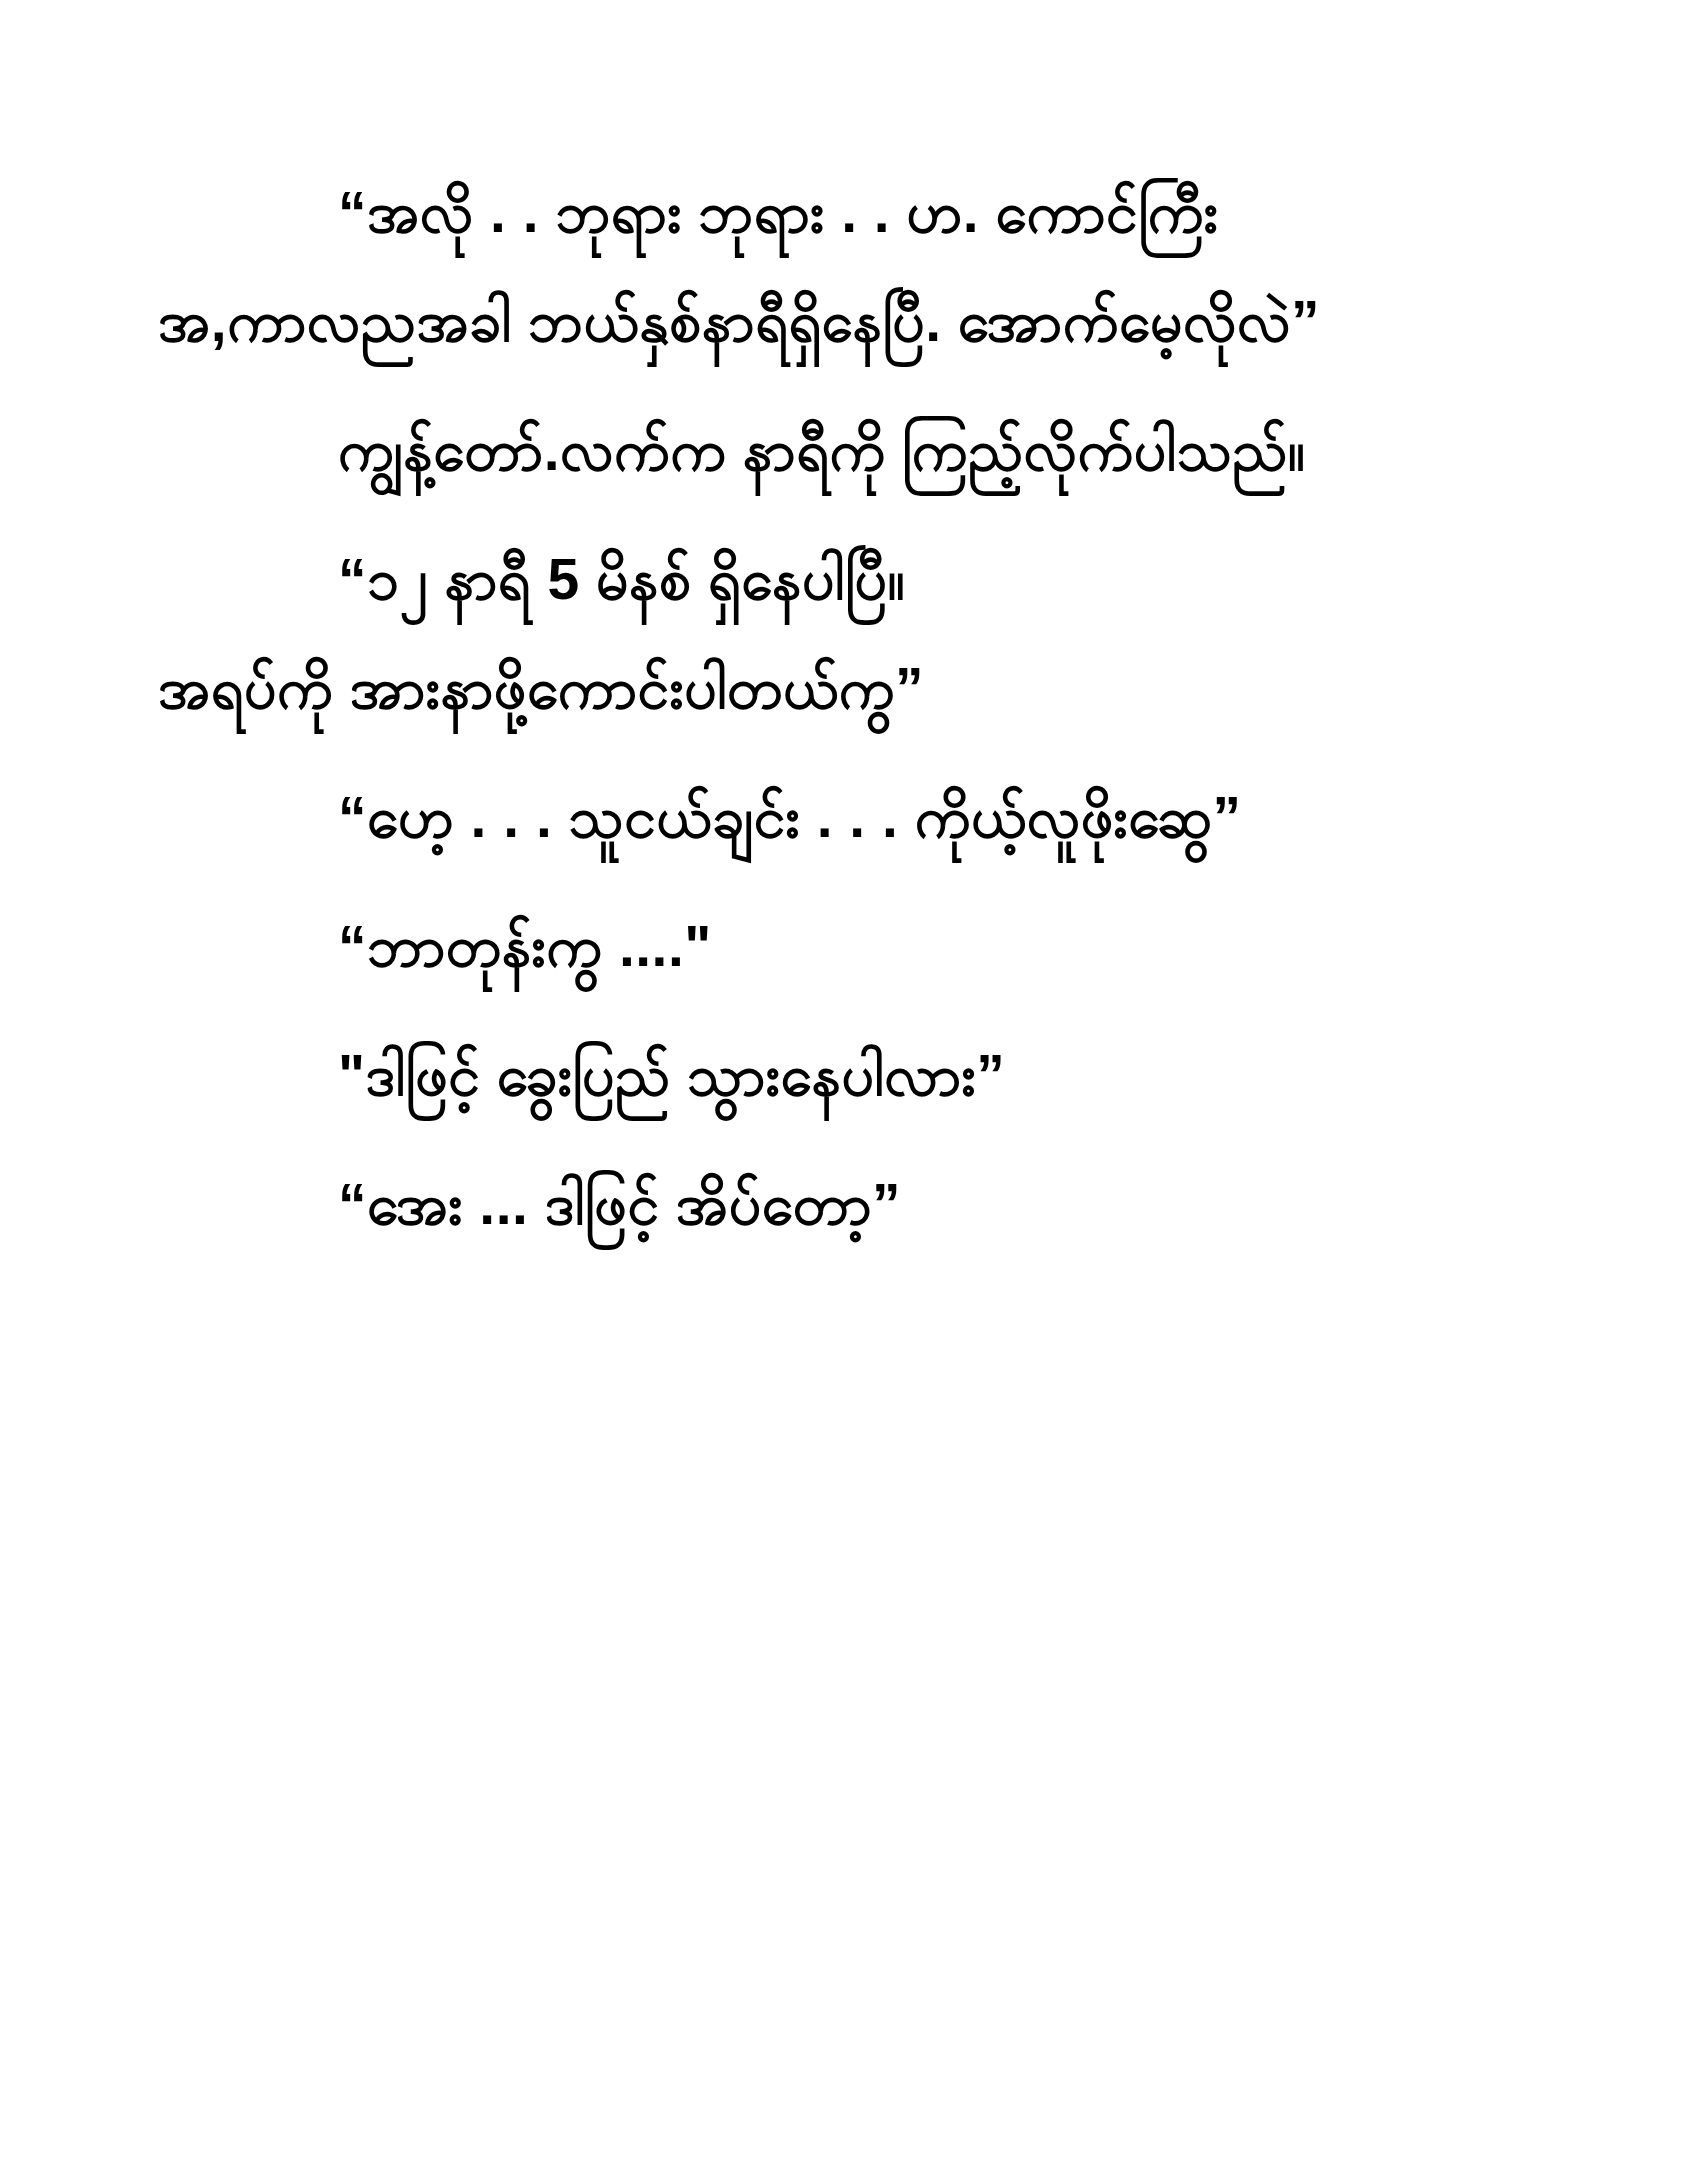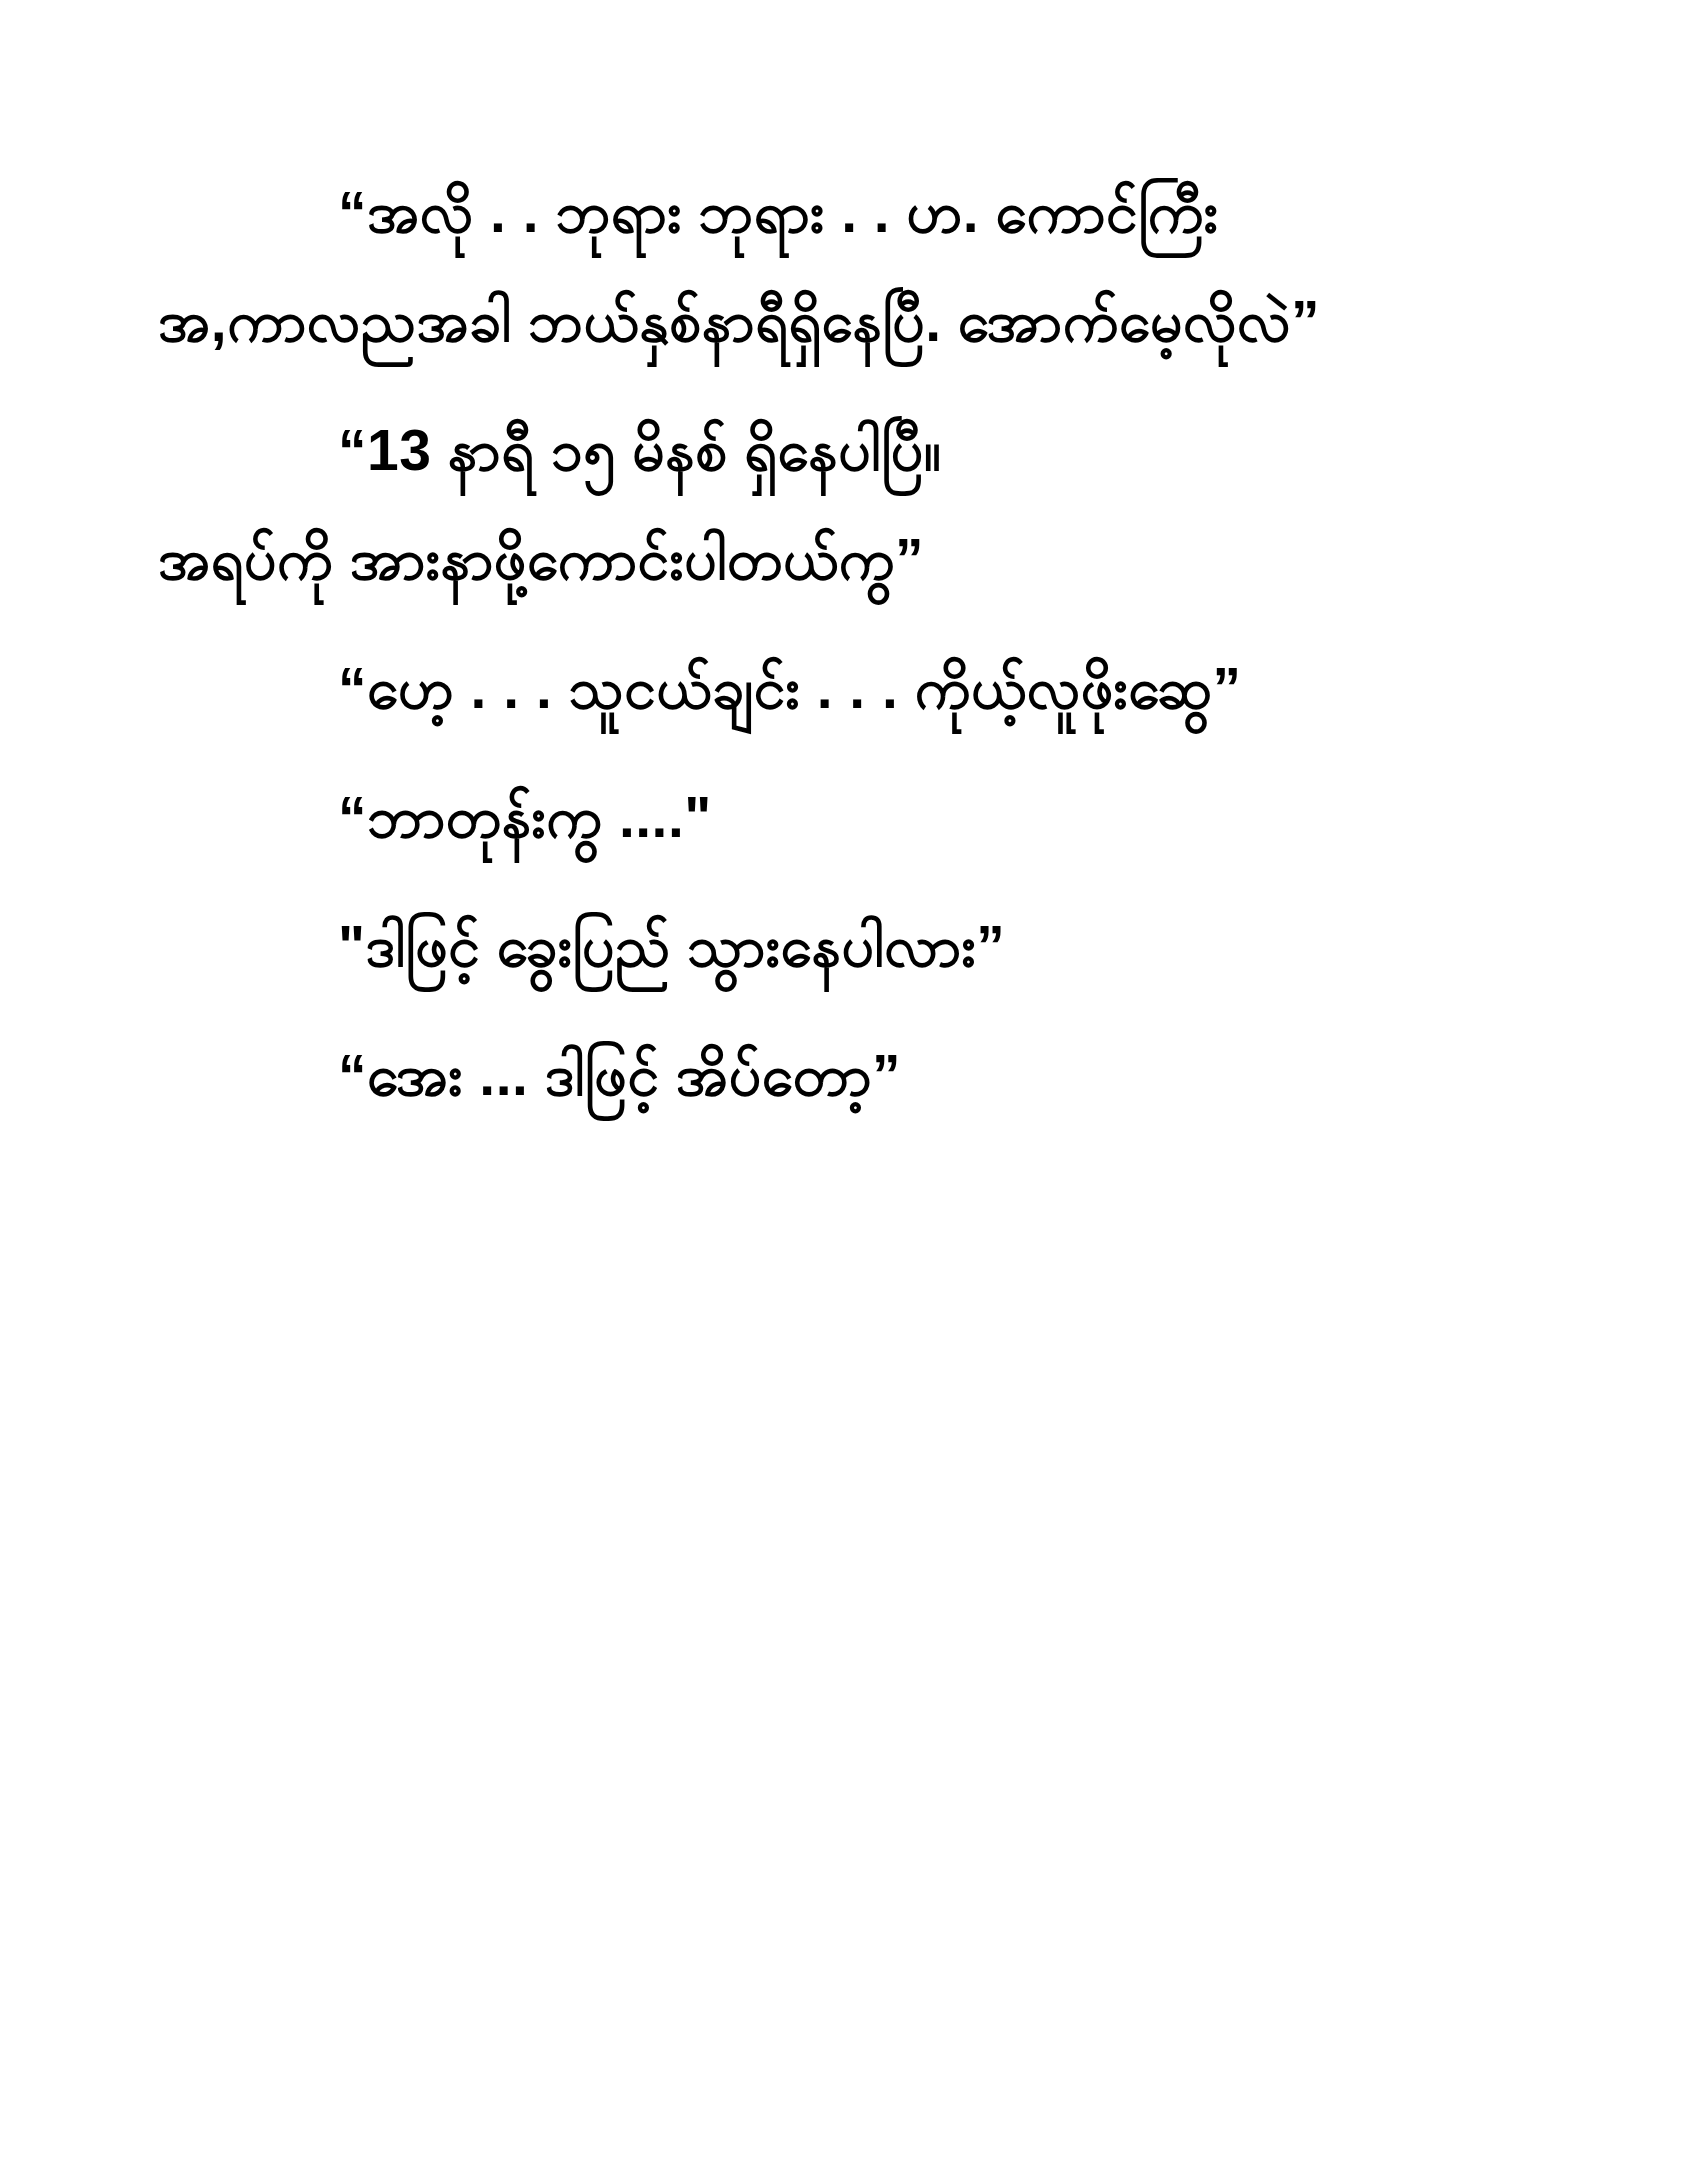--- a/index.html
+++ b/index.html
@@ -45,23 +45,26 @@
 <body>
 
 <div class="page">
   <div class="text-block">
 
     <div class="para">
       <div class="line indent">“အလို . . ဘုရား ဘုရား . . ဟ. ကောင်ကြီး</div>
       <div class="line">အ,ကာလညအခါ ဘယ်နှစ်နာရီရှိနေပြီ. အောက်မေ့လိုလဲ”</div>
     </div>
 
+    <div class="para">
+      <div class="line indent">ကျွန့်တော်.လက်က နာရီကို ကြည့်လိုက်ပါသည်။</div>
+    </div>
 
     <div class="para">
-      <div class="line indent">“13 နာရီ ၁၅ မိနစ် ရှိနေပါပြီ။</div>
+      <div class="line indent">“၁၂ နာရီ 5 မိနစ် ရှိနေပါပြီ။</div>
       <div class="line">အရပ်ကို အားနာဖို့ကောင်းပါတယ်ကွ”</div>
     </div>
 
     <div class="para">
     </div>
 
     <div class="para">
       <div class="line indent">“ဟေ့ . . . သူငယ်ချင်း . . . ကိုယ့်လူဖိုးဆွေ”</div>
     </div>
 

